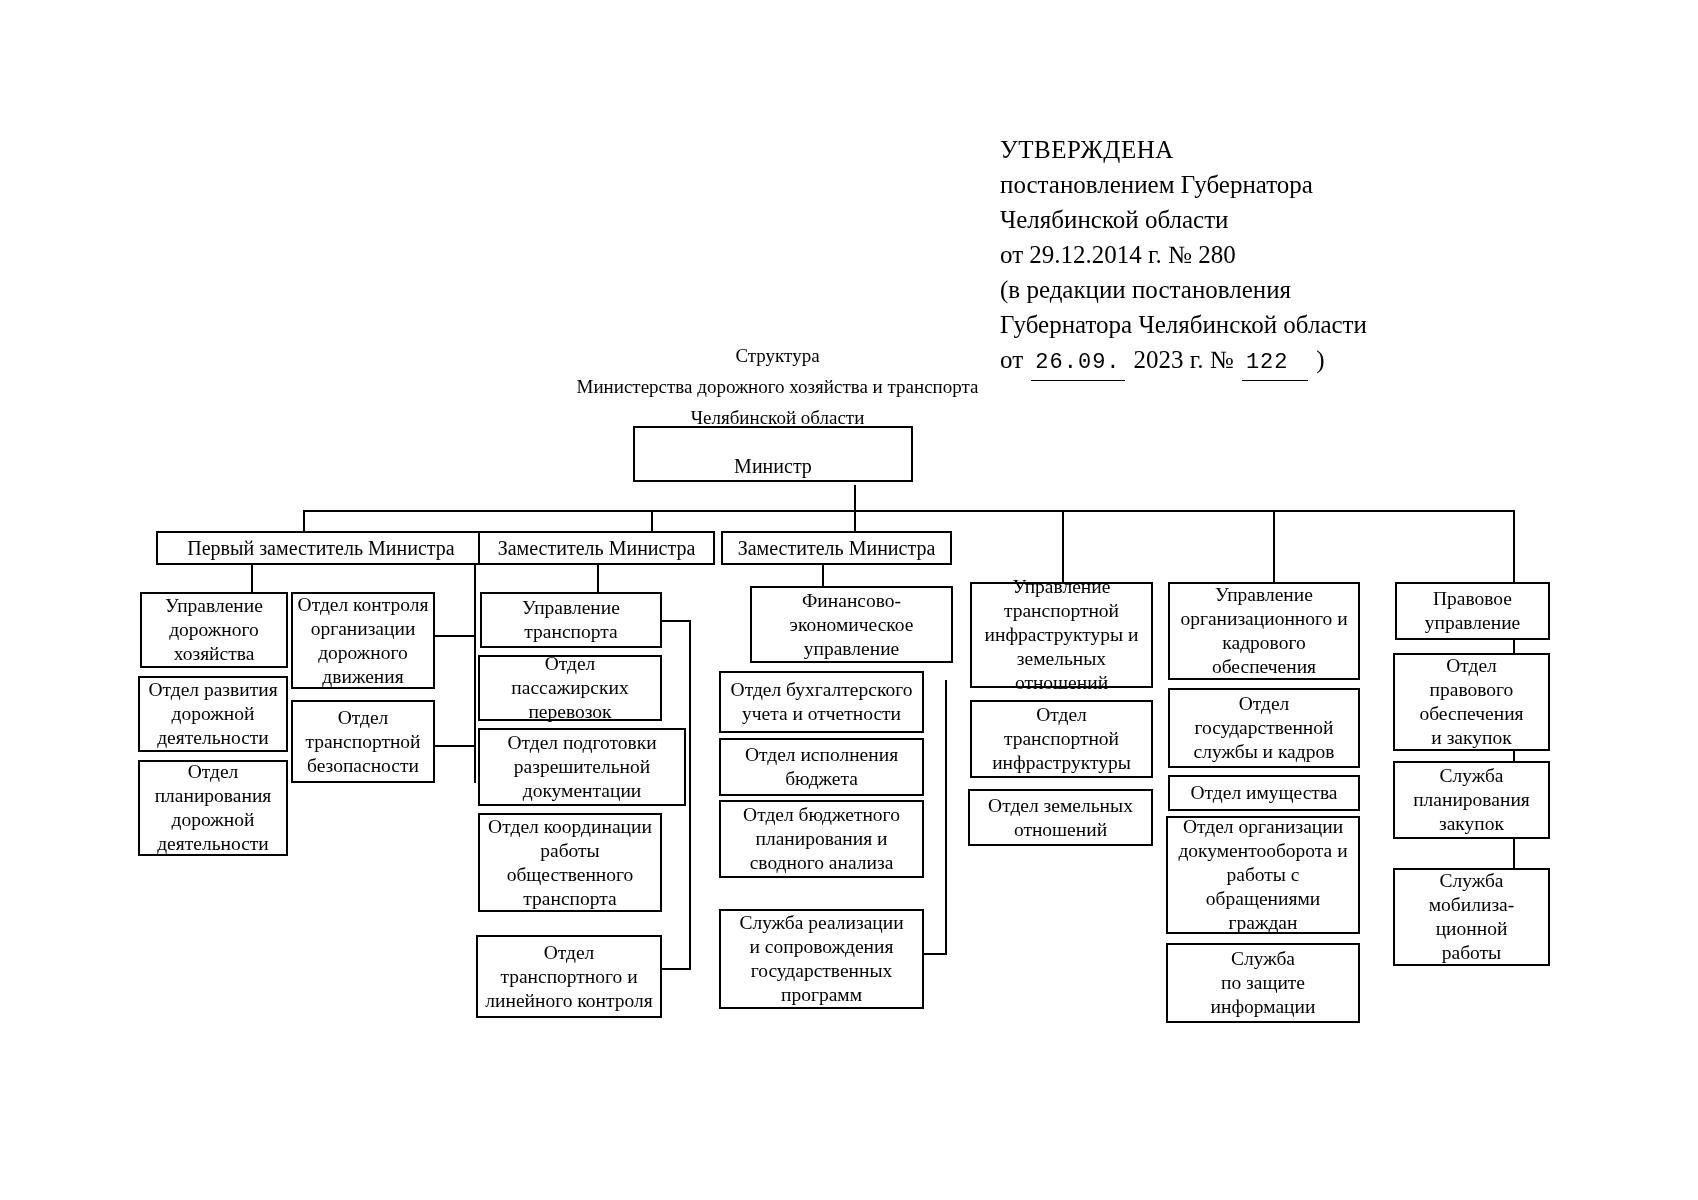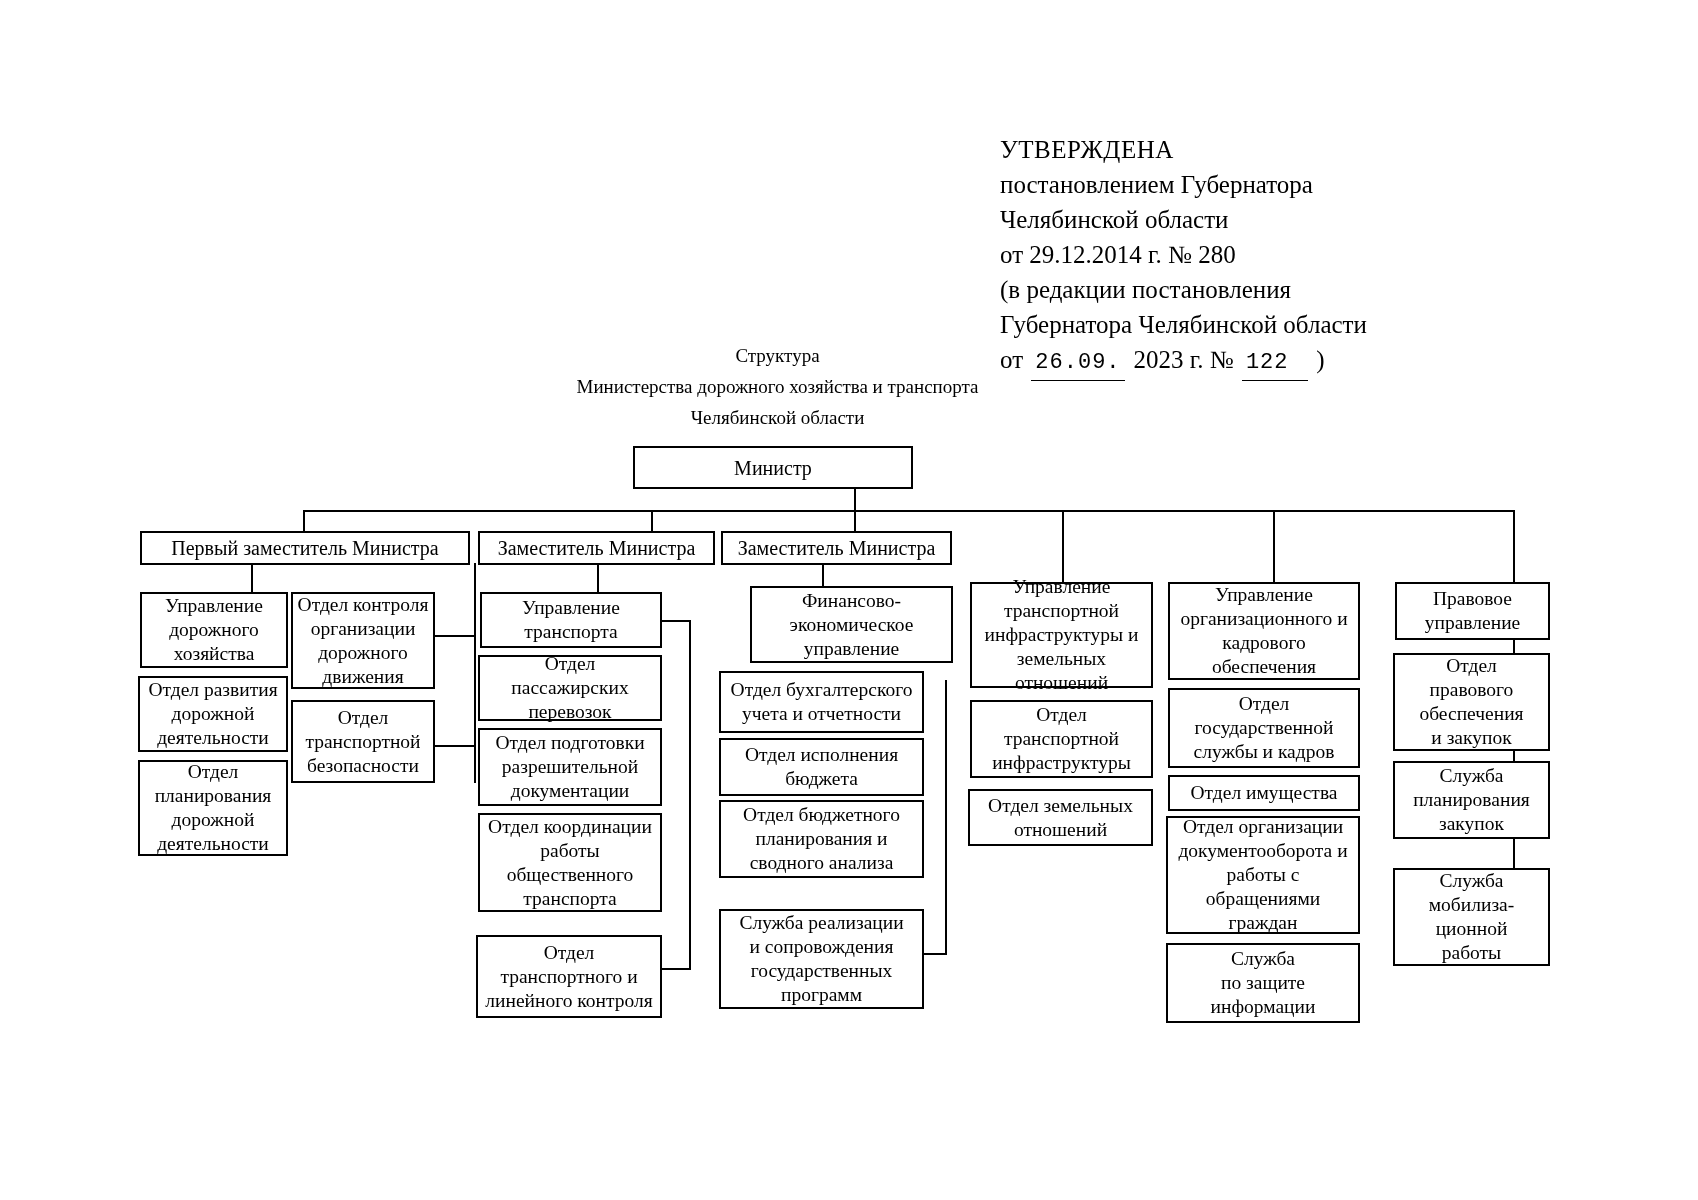--- a/index.html
+++ b/index.html
@@ -129,25 +129,25 @@
   <div class="ln-h" style="left:916px; top:953px; width:31px;"></div>
 
   <div class="ln-v" style="left:1062px; top:582px; height:0px;"></div>
 
   <div class="ln-v" style="left:1273px; top:582px; height:0px;"></div>
 
   <div class="ln-v" style="left:1513px; top:582px; height:0px;"></div>
   <div class="ln-v" style="left:1513px; top:510px; height:420px;"></div>
   <div class="ln-h" style="left:1483px; top:928px; width:31px;"></div>
 
-  <div class="node head" style="left:633px; top:446px; width:280px; height:43px;">
+  <div class="node head" style="left:633px; top:426px; width:280px; height:56px;align-items:flex-end;">
     <span class="tx">Министр</span>
   </div>
 
-  <div class="node head" style="left:140px; top:531px; width:330px; height:34px;">
+  <div class="node head" style="left:156px; top:531px; width:330px; height:34px;">
     <span class="tx">Первый заместитель Министра</span>
   </div>
   <div class="node head" style="left:478px; top:531px; width:237px; height:34px;">
     <span class="tx">Заместитель Министра</span>
   </div>
   <div class="node head" style="left:721px; top:531px; width:231px; height:34px;">
     <span class="tx">Заместитель Министра</span>
   </div>
 
   <div class="node" style="left:140px; top:592px; width:148px; height:76px;">
@@ -166,21 +166,21 @@
   <div class="node" style="left:291px; top:700px; width:144px; height:83px;">
     <span class="tx">Отдел<br>транспортной<br>безопасности</span>
   </div>
 
   <div class="node" style="left:480px; top:592px; width:182px; height:56px;">
     <span class="tx">Управление<br>транспорта</span>
   </div>
   <div class="node" style="left:478px; top:655px; width:184px; height:66px;">
     <span class="tx">Отдел пассажирских<br>перевозок</span>
   </div>
-  <div class="node" style="left:478px; top:728px; width:184px; height:78px;">
+  <div class="node" style="left:478px; top:728px; width:208px; height:78px;">
     <span class="tx">Отдел подготовки<br>разрешительной<br>документации</span>
   </div>
   <div class="node" style="left:478px; top:813px; width:184px; height:99px;">
     <span class="tx">Отдел координации<br>работы<br>общественного<br>транспорта</span>
   </div>
   <div class="node" style="left:476px; top:935px; width:186px; height:83px;">
     <span class="tx">Отдел<br>транспортного и<br>линейного контроля</span>
   </div>
 
   <div class="node" style="left:750px; top:586px; width:203px; height:77px;">

